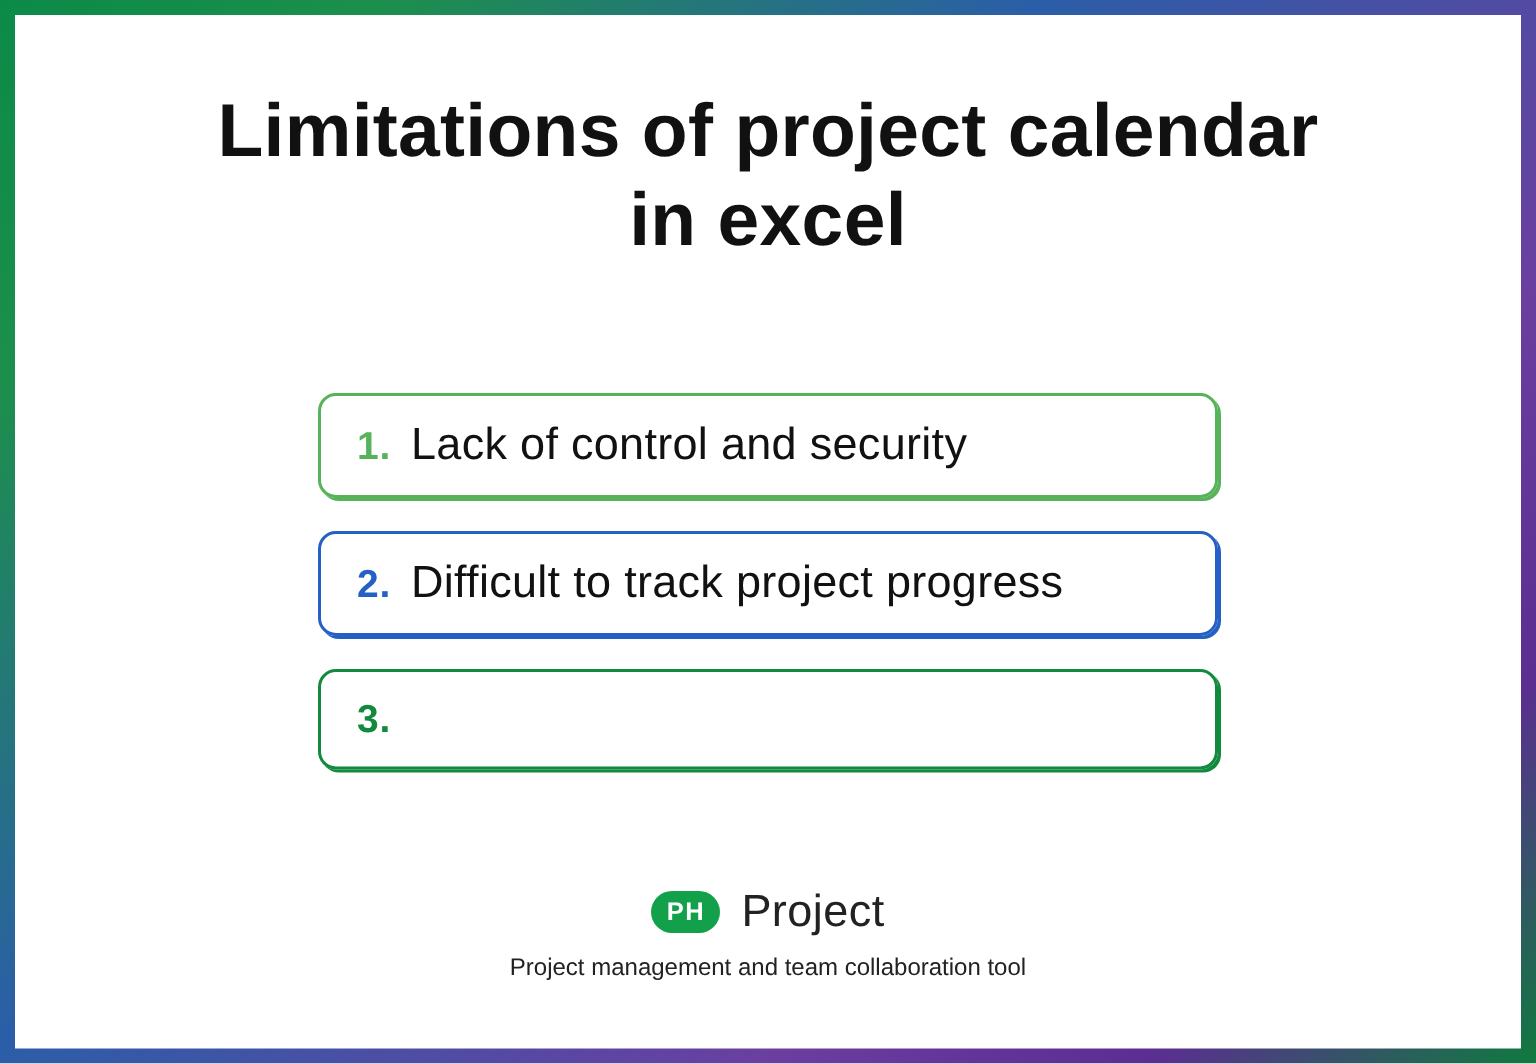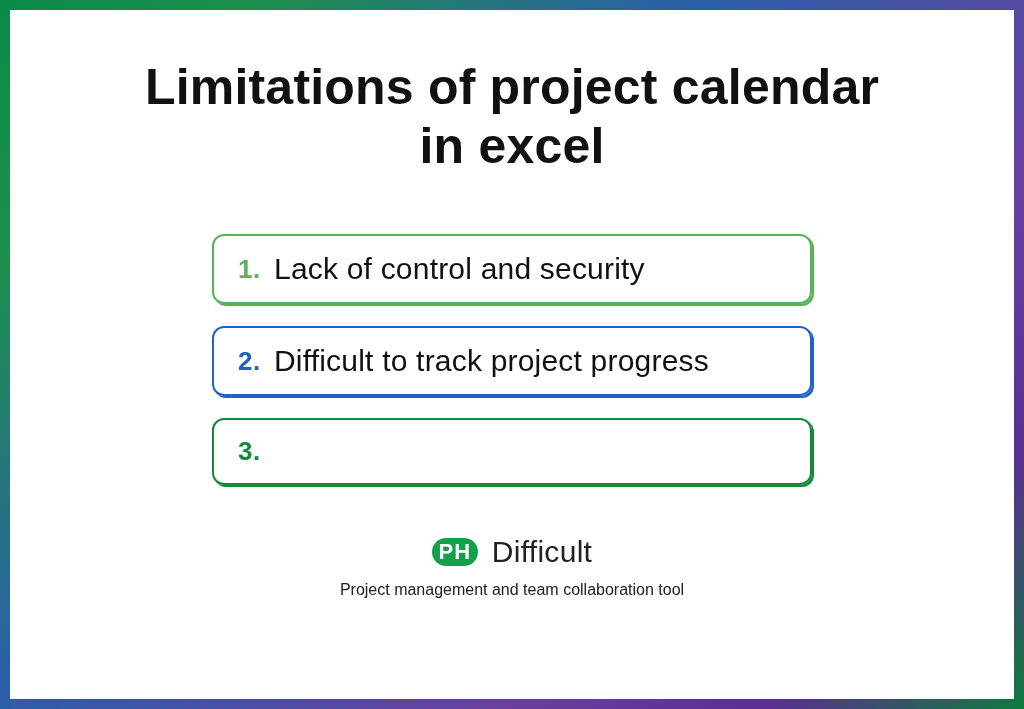--- a/index.html
+++ b/index.html
@@ -15,20 +15,21 @@
     background: linear-gradient(135deg, #0b8a47 0%, #1d8f4c 15%, #2b5ea8 40%, #6a3fa0 70%, #5b2e91 85%, #0f7a3e 100%);
   }
   .canvas {
     width: 100%;
     height: 100%;
     background: #ffffff;
     padding: 48px 40px 30px 40px;
     display: flex;
     flex-direction: column;
     align-items: center;
+    gap: 28px;
   }
   .title {
     font-size: 50px;
     font-weight: 800;
     color: #111;
     text-align: center;
     line-height: 1.18;
     letter-spacing: 0.2px;
     max-width: 760px;
   }
@@ -78,21 +79,21 @@
     align-items: center;
     gap: 14px;
   }
   .brand-badge {
     width: 46px;
     height: 28px;
     border-radius: 20px;
     background: #13a04a;
     color: #fff;
     font-weight: 800;
-    font-size: 22px;
+    font-size: 17px;
     letter-spacing: 1px;
     display: flex;
     align-items: center;
     justify-content: center;
     font-family: Arial, sans-serif;
   }
   .brand-name {
     font-size: 30px;
     font-weight: 500;
     color: #222;
@@ -126,19 +127,19 @@
 
       <div class="item c2">
         <span class="num">3.</span>
       </div>
 
     </div>
 
     <div class="brand">
       <div class="brand-row">
         <div class="brand-badge">PH</div>
-        <div class="brand-name">Difficult</div>
+        <div class="brand-name">Project</div>
       </div>
       <div class="brand-tag">Project management and team collaboration tool</div>
     </div>
 
   </div>
 </div>
 
 </body></html>

